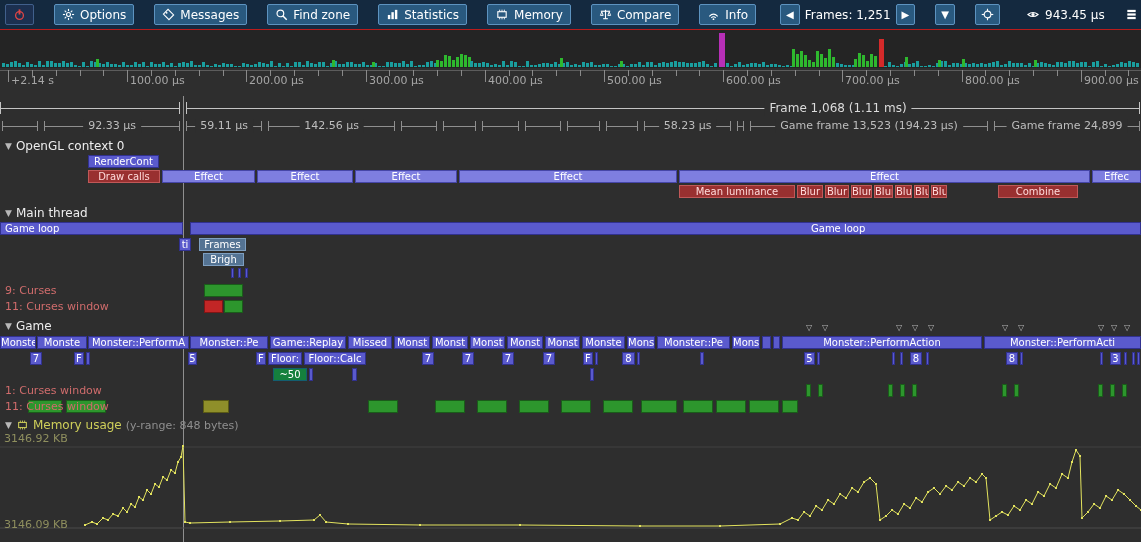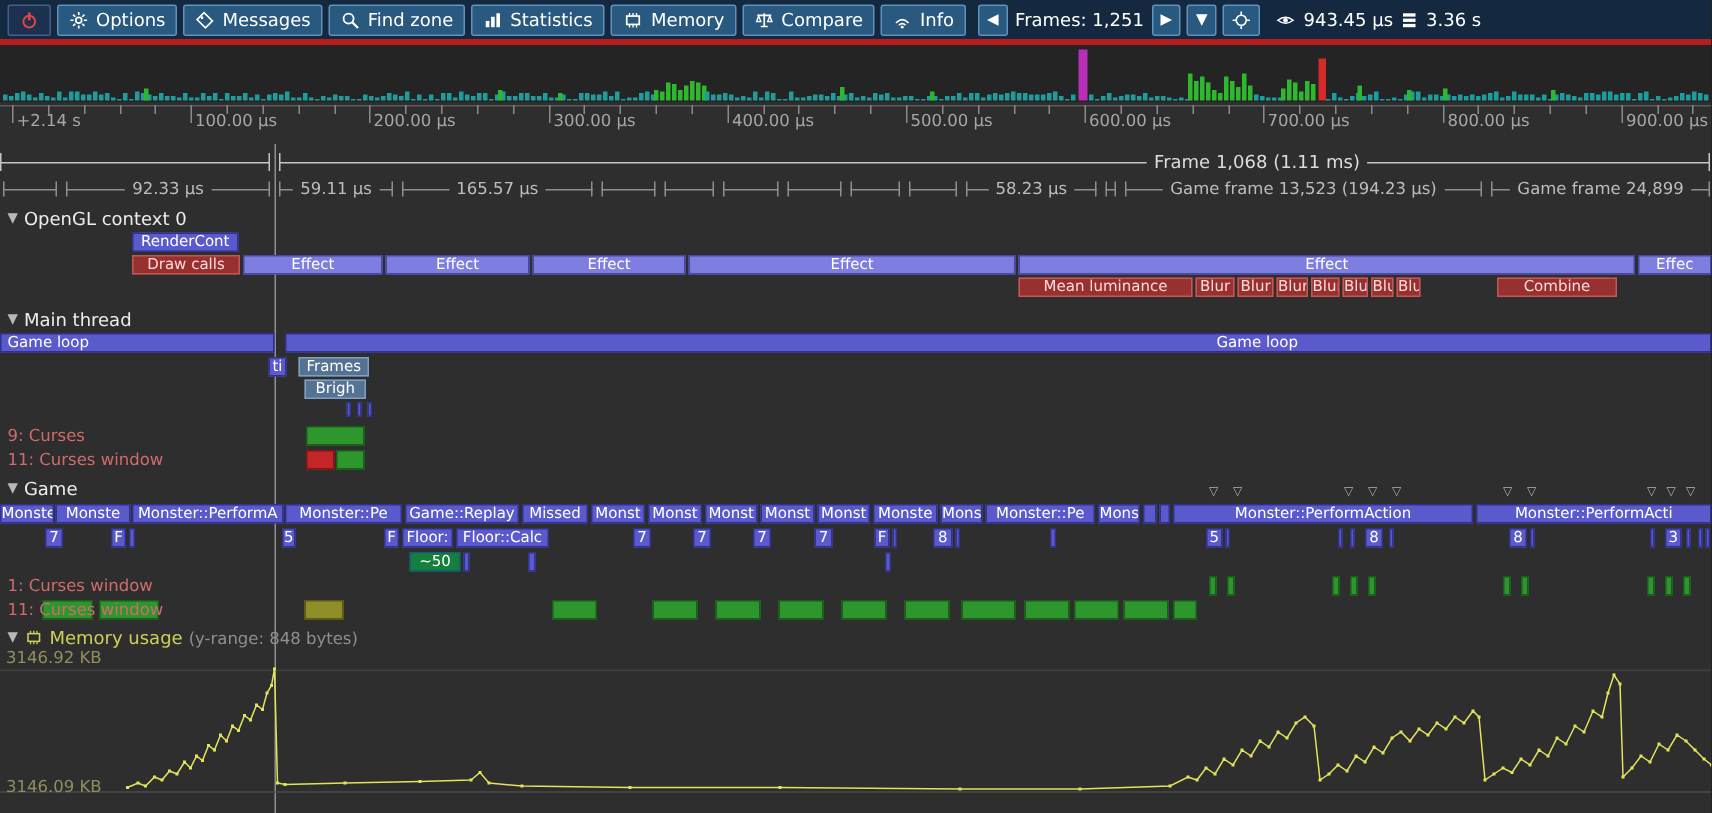--- a/index.html
+++ b/index.html
@@ -1,20 +1,20 @@
 <!DOCTYPE html>
 <html><head>
 <meta charset="utf-8">
 <style>
   html,body{margin:0;padding:0;background:#1b1b1b;}
   #app{position:relative;width:1141px;height:542px;background:#2e2e2e;overflow:hidden;
        font-family:"DejaVu Sans",sans-serif;}
   
   .toolbar{position:absolute;left:0;top:0;width:1141px;height:30px;background:#14293f;
-           border-bottom:4px solid #b91c1c;display:flex;align-items:center;gap:4px;
+           border-bottom:1px solid #b91c1c;display:flex;align-items:center;gap:20px;
            padding:0 5px;box-sizing:border-box;z-index:20;}
   .tbtn{display:inline-flex;align-items:center;gap:5px;background:#29597f;border:1px solid #5d93c0;
         border-radius:2px;color:#fff;font-size:12px;height:21px;padding:0 7px;font-family:inherit;
         cursor:pointer;white-space:nowrap;}
   .tbtn.power{background:#1c3050;border-color:#41608c;}
   .tbtn.arrow{padding:0 5px;font-size:10px;}
   .tgroup{display:inline-flex;align-items:center;gap:5px;}
   .frames-label{color:#fff;font-size:12px;white-space:nowrap;}
   .tstat{display:inline-flex;align-items:center;gap:5px;color:#fff;font-size:12px;white-space:nowrap;}
   .toolbar svg{display:block;}
@@ -671,21 +671,21 @@
     <div class="vtick" style="left: 44px; top: 121px; width: 1px; height: 10px; background: rgb(143, 143, 143);"></div>
     <div class="vtick" style="left: 179px; top: 121px; width: 1px; height: 10px; background: rgb(143, 143, 143);"></div>
     <div class="span-label" style="left: 112px; top: 119px; color: rgb(189, 189, 189); font-size: 11px; line-height: 14px;">92.33 µs</div>
     <div class="hline" style="left: 186px; top: 126px; width: 76px; height: 1px; background: rgb(143, 143, 143);"></div>
     <div class="vtick" style="left: 186px; top: 121px; width: 1px; height: 10px; background: rgb(143, 143, 143);"></div>
     <div class="vtick" style="left: 261px; top: 121px; width: 1px; height: 10px; background: rgb(143, 143, 143);"></div>
     <div class="span-label" style="left: 224px; top: 119px; color: rgb(189, 189, 189); font-size: 11px; line-height: 14px;">59.11 µs</div>
     <div class="hline" style="left: 268px; top: 126px; width: 127px; height: 1px; background: rgb(143, 143, 143);"></div>
     <div class="vtick" style="left: 268px; top: 121px; width: 1px; height: 10px; background: rgb(143, 143, 143);"></div>
     <div class="vtick" style="left: 394px; top: 121px; width: 1px; height: 10px; background: rgb(143, 143, 143);"></div>
-    <div class="span-label" style="left: 331.5px; top: 119px; color: rgb(189, 189, 189); font-size: 11px; line-height: 14px;">165.57 µs</div>
+    <div class="span-label" style="left: 331.5px; top: 119px; color: rgb(189, 189, 189); font-size: 11px; line-height: 14px;">142.56 µs</div>
     <div class="hline" style="left: 401px; top: 126px; width: 36px; height: 1px; background: rgb(143, 143, 143);"></div>
     <div class="vtick" style="left: 401px; top: 121px; width: 1px; height: 10px; background: rgb(143, 143, 143);"></div>
     <div class="vtick" style="left: 436px; top: 121px; width: 1px; height: 10px; background: rgb(143, 143, 143);"></div>
     <div class="hline" style="left: 443px; top: 126px; width: 33px; height: 1px; background: rgb(143, 143, 143);"></div>
     <div class="vtick" style="left: 443px; top: 121px; width: 1px; height: 10px; background: rgb(143, 143, 143);"></div>
     <div class="vtick" style="left: 475px; top: 121px; width: 1px; height: 10px; background: rgb(143, 143, 143);"></div>
     <div class="hline" style="left: 482px; top: 126px; width: 37px; height: 1px; background: rgb(143, 143, 143);"></div>
     <div class="vtick" style="left: 482px; top: 121px; width: 1px; height: 10px; background: rgb(143, 143, 143);"></div>
     <div class="vtick" style="left: 518px; top: 121px; width: 1px; height: 10px; background: rgb(143, 143, 143);"></div>
     <div class="hline" style="left: 525px; top: 126px; width: 36px; height: 1px; background: rgb(143, 143, 143);"></div>

